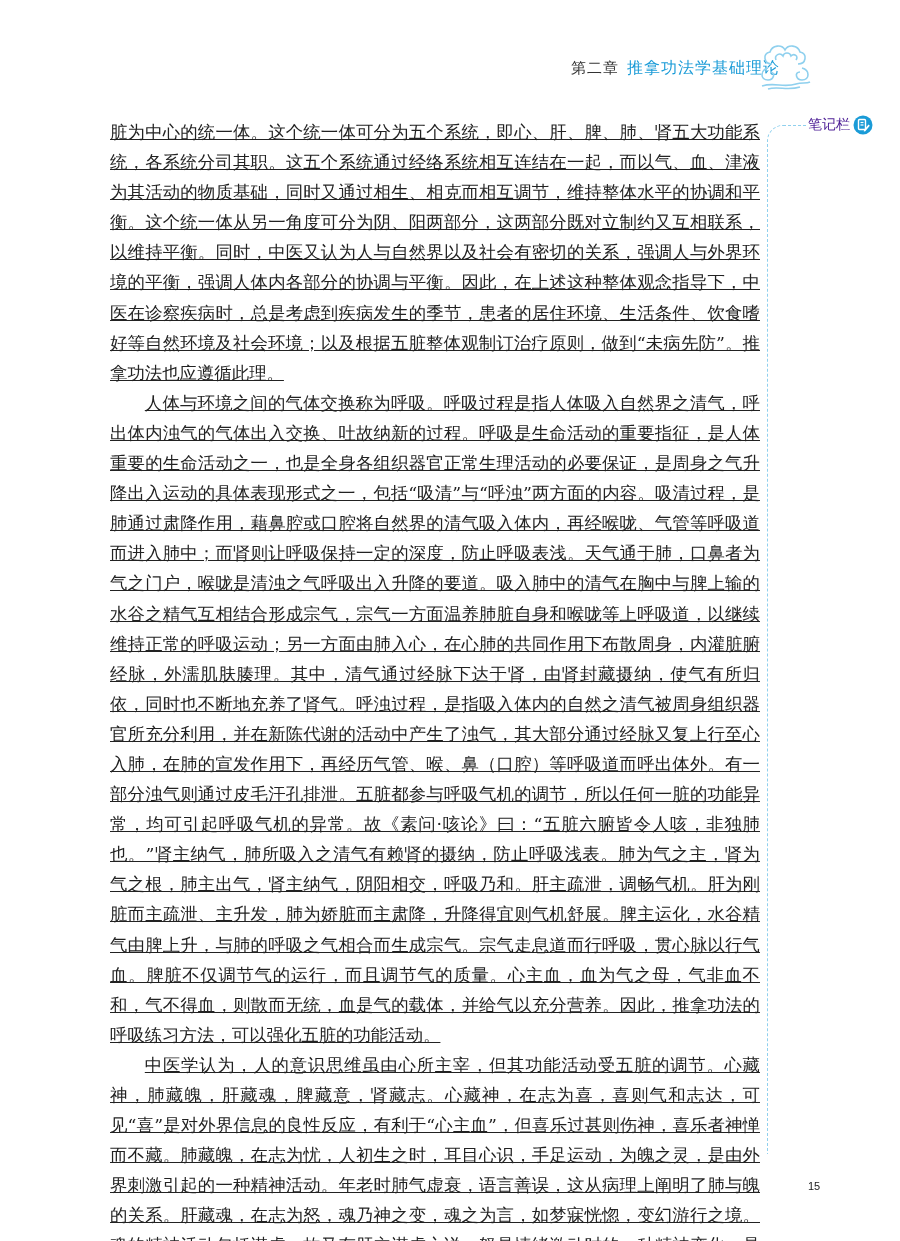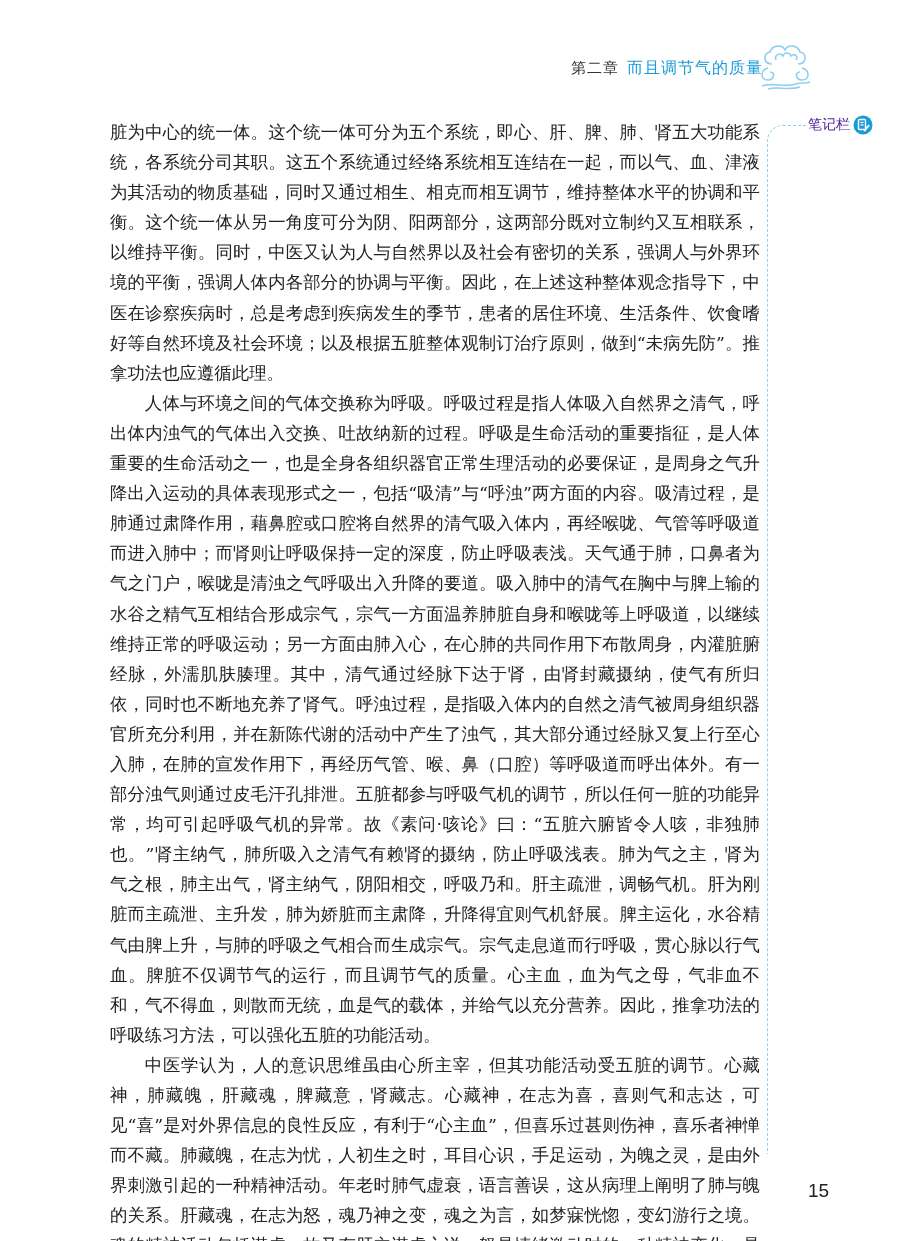--- a/index.html
+++ b/index.html
@@ -10,31 +10,31 @@
                  font-family: "DejaVu Serif", serif; letter-spacing: 1px; }
   .chapter-title { position: absolute; left: 627px; top: 8px; font-size: 16px; color: #1a9bd7;
                    font-family: "DejaVu Sans", sans-serif; letter-spacing: 1px; }
   .cloud-icon { position: absolute; left: 754px; top: -8px; width: 62px; height: 50px; }
   .notes-label { position: absolute; left: 808px; top: 116px; font-size: 14px; color: #4c1d95;
                  font-family: "DejaVu Sans", sans-serif; }
   .notes-icon { position: absolute; left: 853px; top: 115px; width: 20px; height: 20px; }
   .sidebar-line { position: absolute; left: 767px; top: 125px; width: 38px; height: 1028px;
                   border-left: 1px dashed #8fd0ee; border-top: 1px dashed #8fd0ee; border-top-left-radius: 16px; }
   .content { position: absolute; left: 110px; top: 117px; width: 650px; }
-  .para { margin: 0; font-size: 17.4px; line-height: 30.1px; text-align: justify; }
+  .para { margin: 0; font-size: 17.4px; line-height: 30.1px; text-align: justify; text-decoration: underline; }
   .para.indent { text-indent: 2em; }
-  .page-number { position: absolute; left: 808px; top: 1180px; font-size: 19px; color: #222;
+  .page-number { position: absolute; left: 808px; top: 1180px; font-size: 11px; color: #222;
                  font-family: "Liberation Sans", sans-serif; }
 </style>
 </head>
 <body>
 
 <div class="header">
   <span class="chapter-num">第二章</span>
-  <span class="chapter-title">而且调节气的质量</span>
+  <span class="chapter-title">推拿功法学基础理论</span>
   <svg class="cloud-icon" viewBox="0 0 62 50">
     <g fill="none" stroke="#8fd0ee" stroke-width="1.6">
       <path d="M18 22 C10 22 8 12 16 10 C18 3 28 2 31 8 C34 2 44 3 46 10 C54 12 52 22 44 22"></path>
       <path d="M22 18 C20 13 26 10 29 14 C30 10 36 10 37 14 C40 11 45 14 42 18"></path>
       <path d="M14 26 C6 28 6 38 14 38 C20 38 22 30 16 30"></path>
       <path d="M48 26 C56 28 56 38 48 38 C42 38 40 30 46 30"></path>
       <path d="M8 44 C20 40 30 46 42 42 C48 40 52 42 56 40"></path>
       <path d="M14 47 C24 44 34 49 46 45"></path>
     </g>
   </svg>

